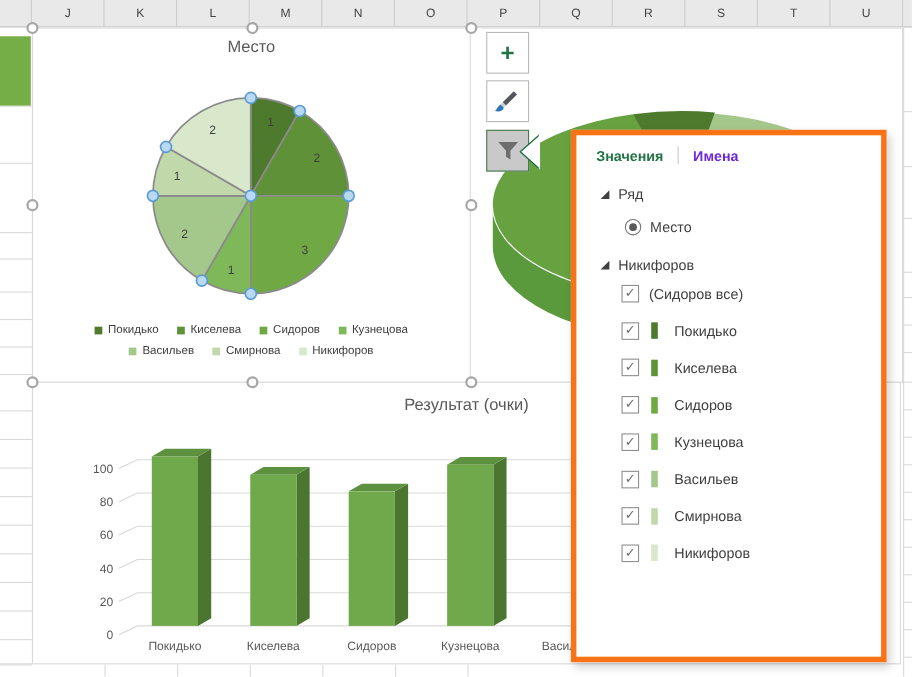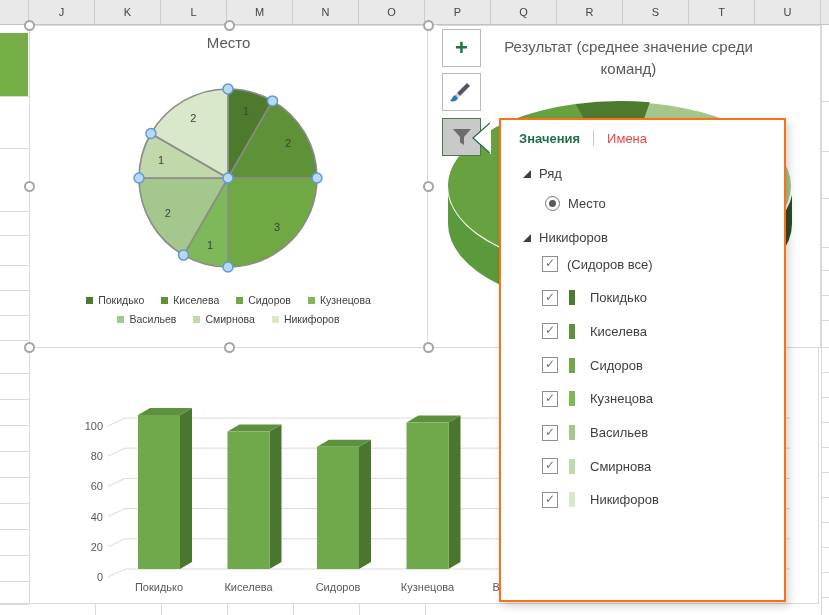--- a/index.html
+++ b/index.html
@@ -33,27 +33,27 @@
   
   .g-handle{position:absolute;width:11px;height:11px;border-radius:50%;background:#fff;
             border:2px solid #a6a6a6;box-sizing:border-box;z-index:6;}
   
   .side-btn{position:absolute;left:442px;width:39px;height:38px;background:#fff;border:1px solid #b9b9b9;
             box-sizing:border-box;z-index:7;display:flex;align-items:center;justify-content:center;cursor:pointer;}
   #btn-add{top:29px;color:#217346;font-size:22px;font-weight:bold;line-height:1;}
   #btn-style{top:73px;}
   #btn-filter{top:118px;background:#c9c9c9;border:1px solid #49794f;}
   
-  #filter-panel{position:absolute;left:499px;top:118px;width:287px;height:484px;background:#fff;
-                border:2px solid #f97316;box-sizing:border-box;z-index:10;
+  #filter-panel{position:absolute;left:519px;top:118px;width:287px;height:484px;background:#fff;
+                border:5px solid #f97316;box-sizing:border-box;z-index:10;
                 box-shadow:3px 4px 8px rgba(0,0,0,0.18);}
   #panel-notch{position:absolute;left:472px;top:121px;z-index:11;}
   .tabs{position:absolute;left:18px;top:10px;display:flex;align-items:center;font-size:13px;}
   .tab-active{color:#217346;font-weight:bold;}
-  .tab-idle{color:#ef4444;}
+  .tab-idle{color:#6d28d9;font-weight:bold;}
   .tab-div{width:1px;height:16px;background:#c9c9c9;margin:0 13px;}
   .sect{position:absolute;left:22px;display:flex;align-items:center;gap:8px;font-size:13px;color:#3f3f3f;}
   .tri{width:0;height:0;border-left:8px solid transparent;border-bottom:8px solid #404040;}
   .radio-row{position:absolute;left:44px;display:flex;align-items:center;gap:8px;font-size:13px;color:#3f3f3f;}
   .radio{width:13px;height:13px;border-radius:50%;border:1px solid #767676;position:relative;background:#fff;}
   .radio .dot{position:absolute;left:3px;top:3px;width:7px;height:7px;border-radius:50%;background:#595959;}
   .cbrow{position:absolute;left:41px;display:flex;align-items:center;font-size:13px;color:#3f3f3f;height:16px;}
   .cbox{width:14px;height:14px;border:1px solid #8f8f8f;background:#fff;color:#707070;font-size:12px;
         line-height:13px;text-align:center;flex:0 0 auto;}
   .cb-swatch{width:6px;height:15px;margin-left:11px;flex:0 0 auto;}
@@ -143,39 +143,39 @@
         </div>
         <div class="leg-item">
           <div class="leg-swatch" style="background: rgb(217, 231, 202);"></div>
           <span>Никифоров</span>
         </div>
       </div>
     </div>
 </div>
 
 <div id="chart-avg" class="chart-obj">
-  <div class="chart-title" style="top:10px">Результат (среднее значение среди команд)</div>
   <svg id="pie3d-svg" width="382" height="321" style="position:absolute;left:0;top:0">
       <defs>
         <clipPath id="skL">
           <rect x="0" y="0" width="183" height="321"></rect>
         </clipPath>
         <clipPath id="skR">
           <rect x="183" y="0" width="199" height="321"></rect>
         </clipPath>
       </defs>
       <path d="M11,160 A172,85 0 0 0 355,160 L355,198 A172,85 0 0 1 11,198 Z" fill="#5b9a3c" clip-path="url(#skL)"></path>
       <path d="M11,160 A172,85 0 0 0 355,160 L355,198 A172,85 0 0 1 11,198 Z" fill="#2e4d26" clip-path="url(#skR)"></path>
       <ellipse cx="183" cy="160" rx="172" ry="85" fill="#a5c78c" stroke="#ffffff" stroke-width="2"></ellipse>
       <path d="M183,160 L269,233.6121593216773 A172,85 0 1 1 138.48312424236644,77.89630476542919 Z" fill="#68a240"></path>
       <path d="M183,160 L138.48312424236644,77.89630476542919 A172,85 0 0 1 212.86748655871196,76.29134099396231 Z" fill="#4e7a2e"></path>
     </svg>
 </div>
 
 <div id="chart-bar" class="chart-obj">
+  <div class="chart-title" style="top:12px">Результат (очки)</div>
   <svg id="bar-svg" width="788" height="255" style="position:absolute;left:0;top:0">
       <path d="M78,229 L95,221 L760,221" fill="none" stroke="#d9d9d9" stroke-width="1"></path>
       <text x="73" y="233" text-anchor="end" font-size="11" fill="#595959">0</text>
       <path d="M78,198.8 L95,190.8 L760,190.8" fill="none" stroke="#d9d9d9" stroke-width="1"></path>
       <text x="73" y="202.8" text-anchor="end" font-size="11" fill="#595959">20</text>
       <path d="M78,168.6 L95,160.6 L760,160.6" fill="none" stroke="#d9d9d9" stroke-width="1"></path>
       <text x="73" y="172.6" text-anchor="end" font-size="11" fill="#595959">40</text>
       <path d="M78,138.4 L95,130.4 L760,130.4" fill="none" stroke="#d9d9d9" stroke-width="1"></path>
       <text x="73" y="142.4" text-anchor="end" font-size="11" fill="#595959">60</text>
       <path d="M78,108.2 L95,100.2 L760,100.2" fill="none" stroke="#d9d9d9" stroke-width="1"></path>

